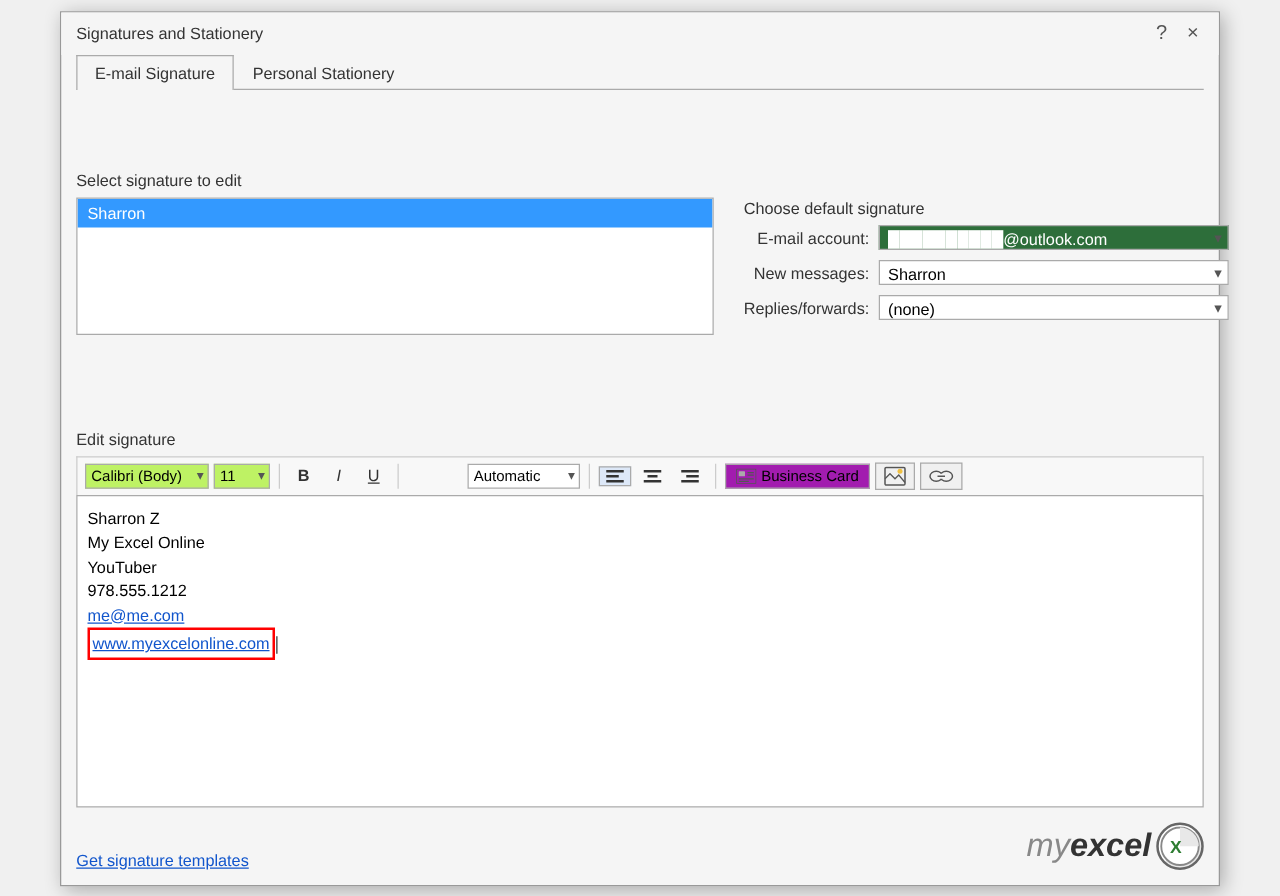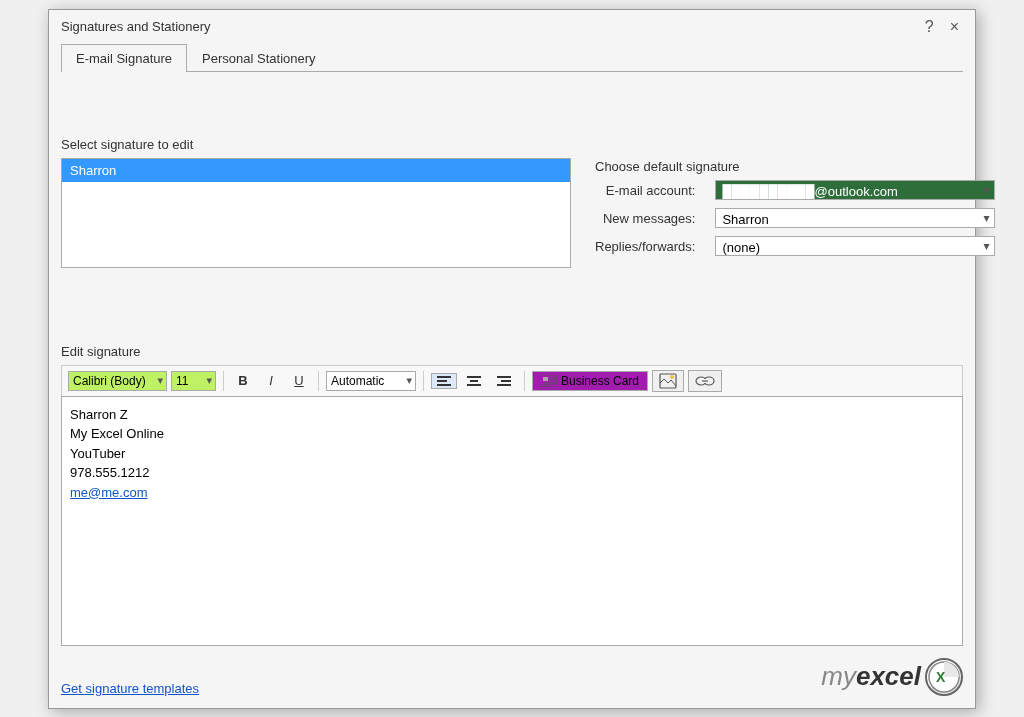--- a/index.html
+++ b/index.html
@@ -123,21 +123,21 @@
       border: 1px solid #aaa;
       background: #f0f0f0;
       cursor: pointer;
       font-size: 13px;
       min-width: 80px;
       color: #333;
     }
     .default-sig-grid {
       display: grid;
       grid-template-columns: auto 1fr;
-      gap: 8px 20px;
+      gap: 8px 8px;
       align-items: center;
     }
     .default-sig-label {
       font-size: 13px;
       color: #333;
       text-align: right;
       white-space: nowrap;
     }
     .select-wrapper {
       position: relative;
@@ -327,20 +327,21 @@
       justify-content: center;
       font-size: 20px;
       font-weight: bold;
       background: linear-gradient(135deg, #fff 50%, #e8e8e8 50%);
       color: #2e7d32;
     }
     .color-select-wrapper {
       position: relative;
       display: inline-flex;
       align-items: center;
+      margin-left: 48px;
     }
     .color-select-wrapper select {
       border: 1px solid #aaa;
       background: white;
       padding: 2px 20px 2px 4px;
       font-size: 12px;
       appearance: none;
       -webkit-appearance: none;
       cursor: pointer;
       min-width: 90px;
@@ -505,20 +506,21 @@
         </button>
       </div>
 
       <div class="sig-editor">
         <div class="sig-editor-content">
           <span class="sig-line">Sharron Z</span>
           <span class="sig-line">My Excel Online</span>
           <span class="sig-line">YouTuber</span>
           <span class="sig-line">978.555.1212</span>
           <span class="sig-line"><a class="sig-link">me@me.com</a></span>
+          <span class="sig-line"><span class="sig-link-highlighted">www.myexcelonline.com</span><span class="cursor-blink"></span></span>
         </div>
 
       </div>
     </div>
 
     <div class="footer-area">
       <a class="get-templates-link">Get signature templates</a>
       <div class="myexcel-logo">
         <span class="myexcel-text">
           <span class="my">my</span><span class="excel">excel</span>

